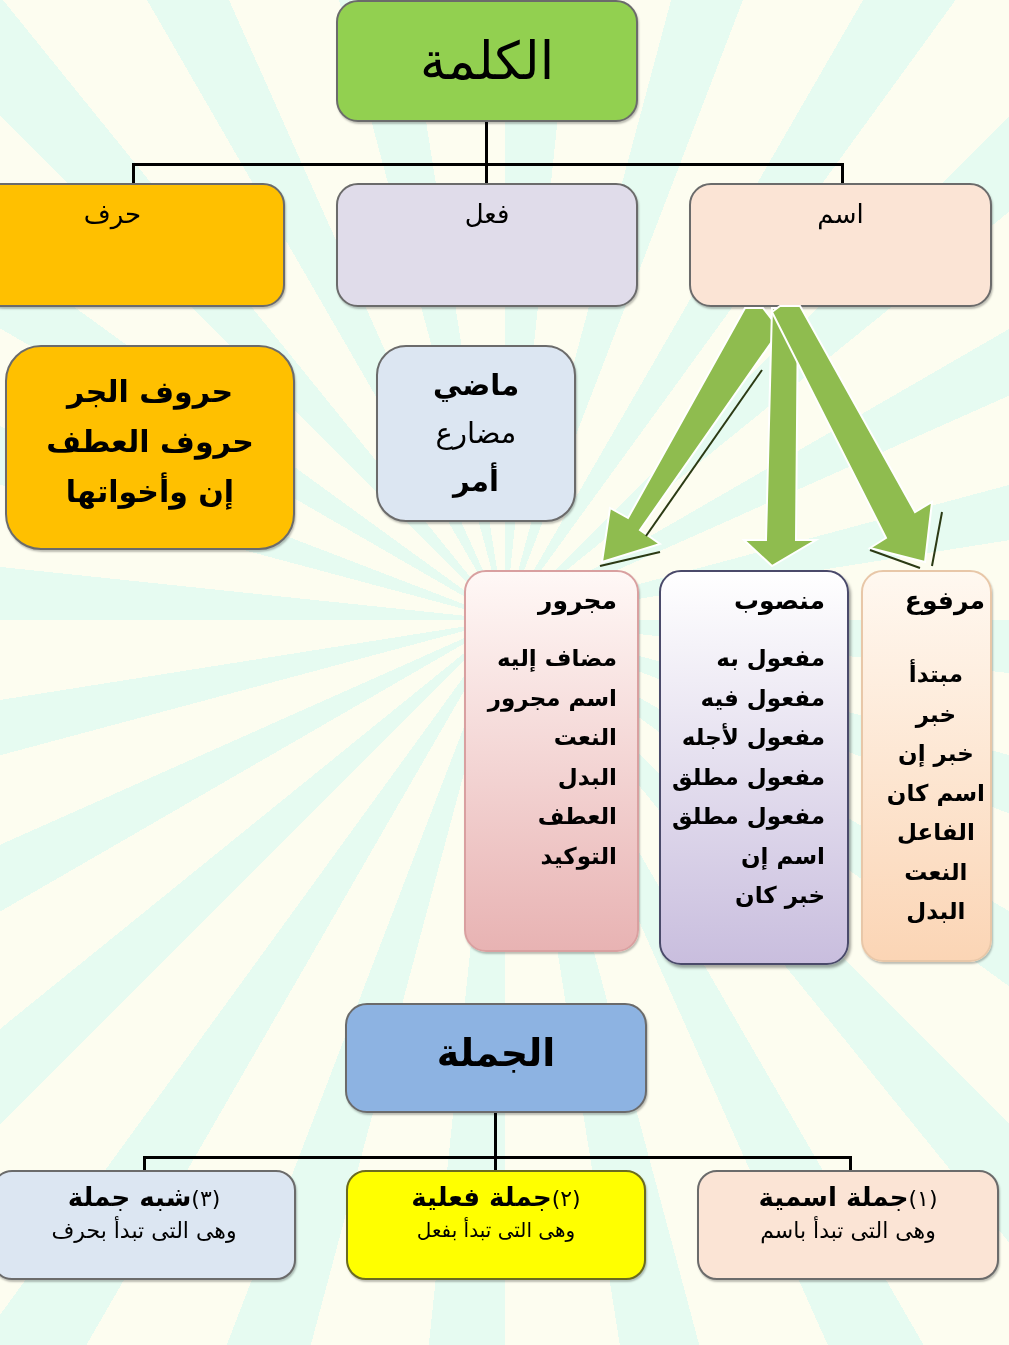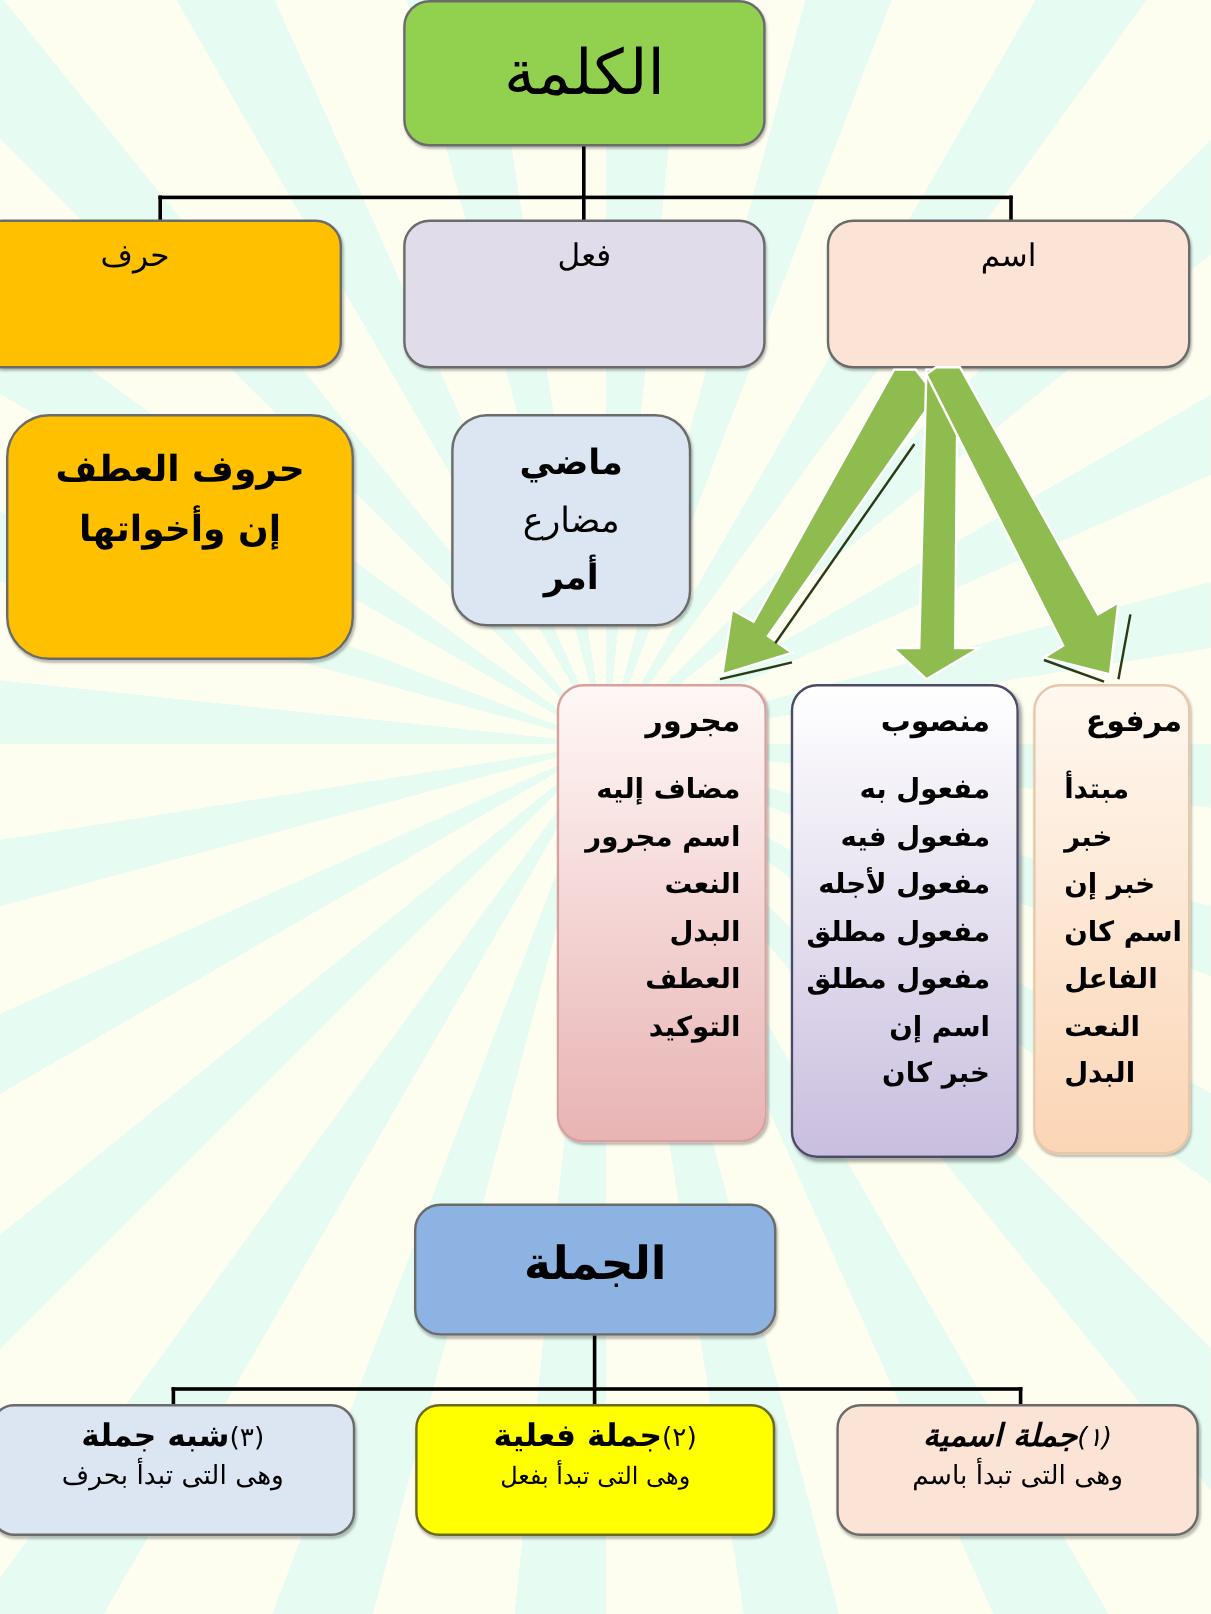--- a/index.html
+++ b/index.html
@@ -46,20 +46,21 @@
 </div>
 <div class="box" style="left:336px; top:183px; width:302px; height:124px; background:#e0dcea; padding-top:14px;">
   <span class="t-med">فعل</span>
 </div>
 <div class="box" style="left:-20px; top:183px; width:305px; height:124px; background:#ffc000; padding-top:14px; border-radius:22px;">
   <span class="t-med" style="margin-right:40px;">حرف</span>
 </div>
 
 <div class="box" style="left:5px; top:345px; width:290px; height:205px; background:#ffc000; border-radius:36px; padding-top:20px;">
   <div class="t-bold" style="font-size:30px; line-height:50px;">
+    <div>حروف الجر</div>
     <div>حروف العطف</div>
     <div>إن وأخواتها</div>
   </div>
 </div>
 
 <div class="box" style="left:376px; top:345px; width:200px; height:177px; background:#dce6f2; border-radius:30px; padding-top:14px;">
   <div style="font-size:29px; line-height:48px;">
     <div class="t-bold">ماضي</div>
     <div>مضارع</div>
     <div class="t-bold">أمر</div>
@@ -74,21 +75,21 @@
   <polygon points="192,8 218,8 216,240 236,240 192,266 164,240 186,240" fill="#8fbc4f" stroke="#ffffff" stroke-width="2"></polygon>
 
   <polygon points="200,6 220,6 335,212 352,202 345,262 290,248 306,238 192,12" fill="#8fbc4f" stroke="#ffffff" stroke-width="2"></polygon>
   <line x1="362" y1="212" x2="352" y2="266" stroke="#2b3a14" stroke-width="2"></line>
   <line x1="290" y1="250" x2="340" y2="268" stroke="#2b3a14" stroke-width="2"></line>
   <line x1="20" y1="266" x2="80" y2="252" stroke="#2b3a14" stroke-width="2"></line>
 </svg>
 
 <div class="box" style="left:861px; top:570px; width:131px; height:392px; border-color:#e8c7a8; background:linear-gradient(#fff8f0, #fbd5b5); padding:14px 5px 0 0; align-items:flex-start;">
   <div class="cat-head">مرفوع</div>
-  <div class="list-text" style="margin-top:24px; text-align:left;">
+  <div class="list-text" style="margin-top:40px; text-align:center;">
     <div>مبتدأ</div>
     <div>خبر</div>
     <div>خبر إن</div>
     <div>اسم كان</div>
     <div>الفاعل</div>
     <div>النعت</div>
     <div>البدل</div>
   </div>
 </div>
 
@@ -120,21 +121,21 @@
 <div class="box" style="left:345px; top:1003px; width:302px; height:110px; background:#8db3e2; padding-top:26px;">
   <span class="t-bold" style="font-size:38px;">الجملة</span>
 </div>
 
 <div class="line" style="left:494px; top:1113px; width:3px; height:58px;"></div>
 <div class="line" style="left:143px; top:1156px; width:709px; height:3px;"></div>
 <div class="line" style="left:143px; top:1156px; width:3px; height:16px;"></div>
 <div class="line" style="left:849px; top:1156px; width:3px; height:16px;"></div>
 
 <div class="box" style="left:697px; top:1170px; width:302px; height:110px; background:#fbe4d5; padding-top:10px; border-radius:20px;">
-  <div style="font-size:26px;font-style:italic;" class="t-bold">
+  <div style="font-size:26px;" class="t-bold">
     <span style="font-weight:normal; font-size:22px;">(١)</span><span>جملة اسمية</span>
   </div>
   <div style="font-size:22px; margin-top:6px;">وهى التى تبدأ باسم</div>
 </div>
 
 <div class="box" style="left:346px; top:1170px; width:300px; height:110px; background:#ffff00; padding-top:10px; border-radius:20px; border-color:#6b6b20;">
   <div style="font-size:26px;" class="t-bold">
     <span style="font-weight:normal; font-size:22px;">(٢)</span><span>جملة فعلية</span>
   </div>
   <div style="font-size:20px; margin-top:6px;">وهى التى تبدأ بفعل</div>

